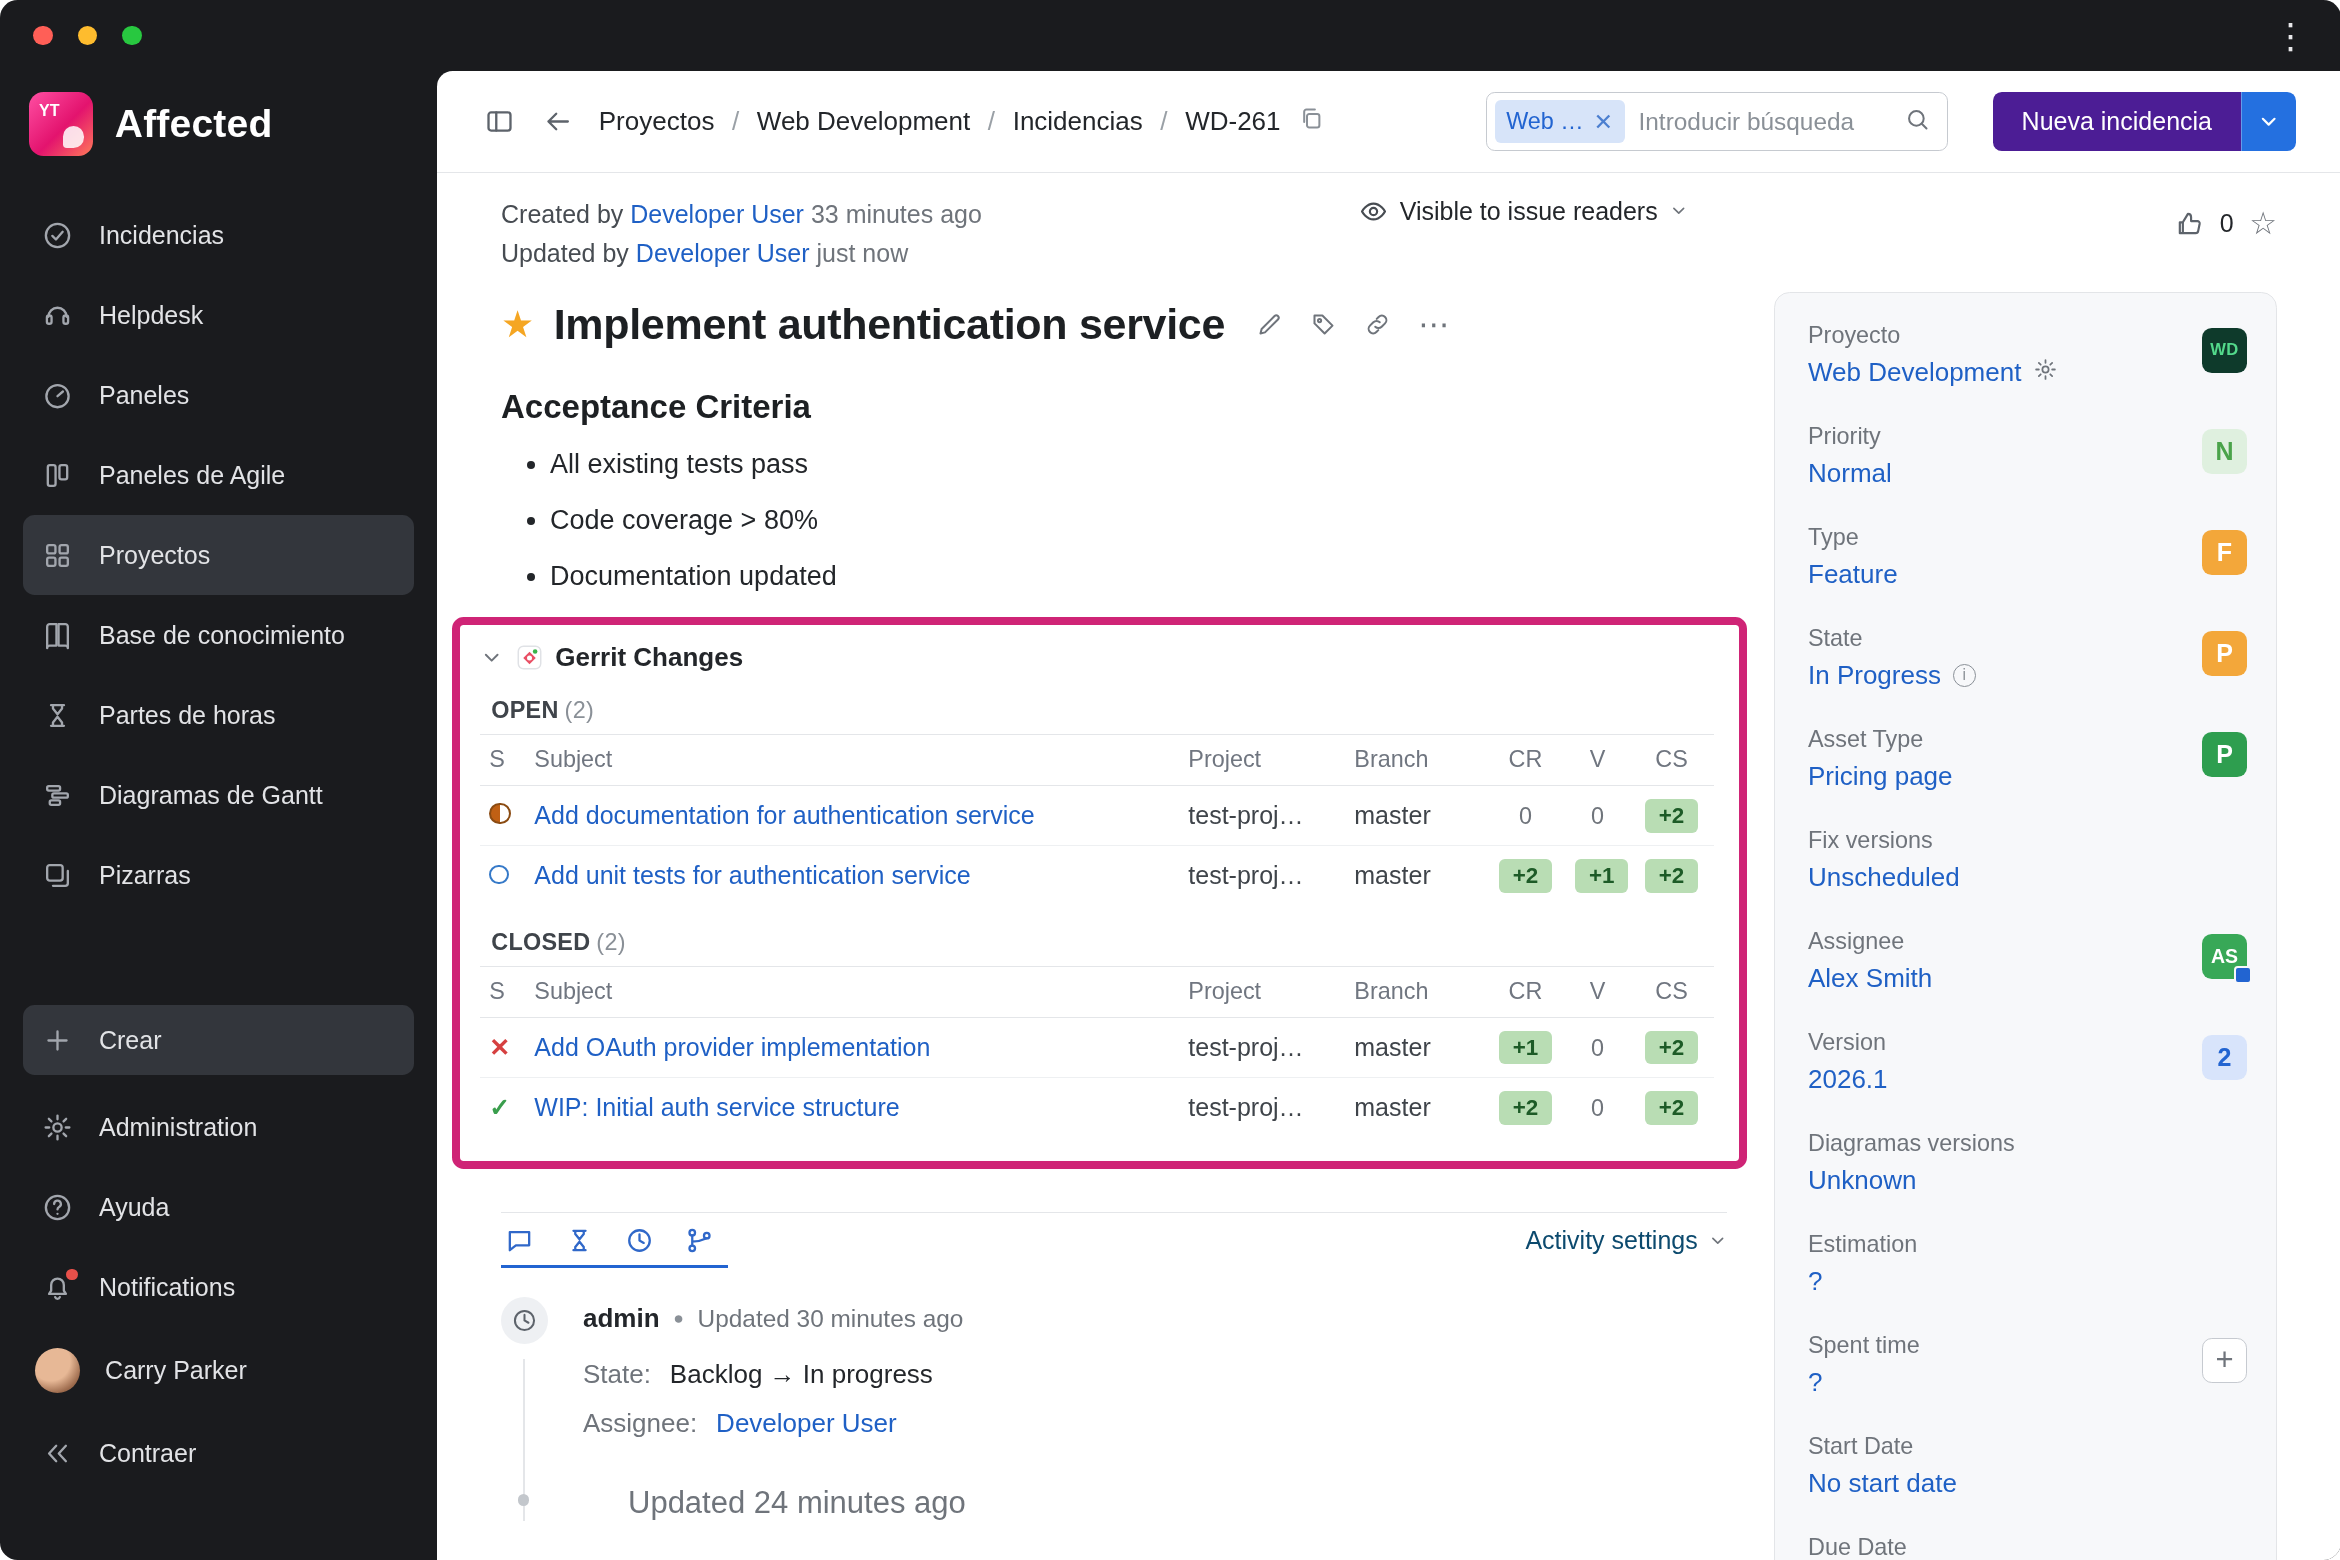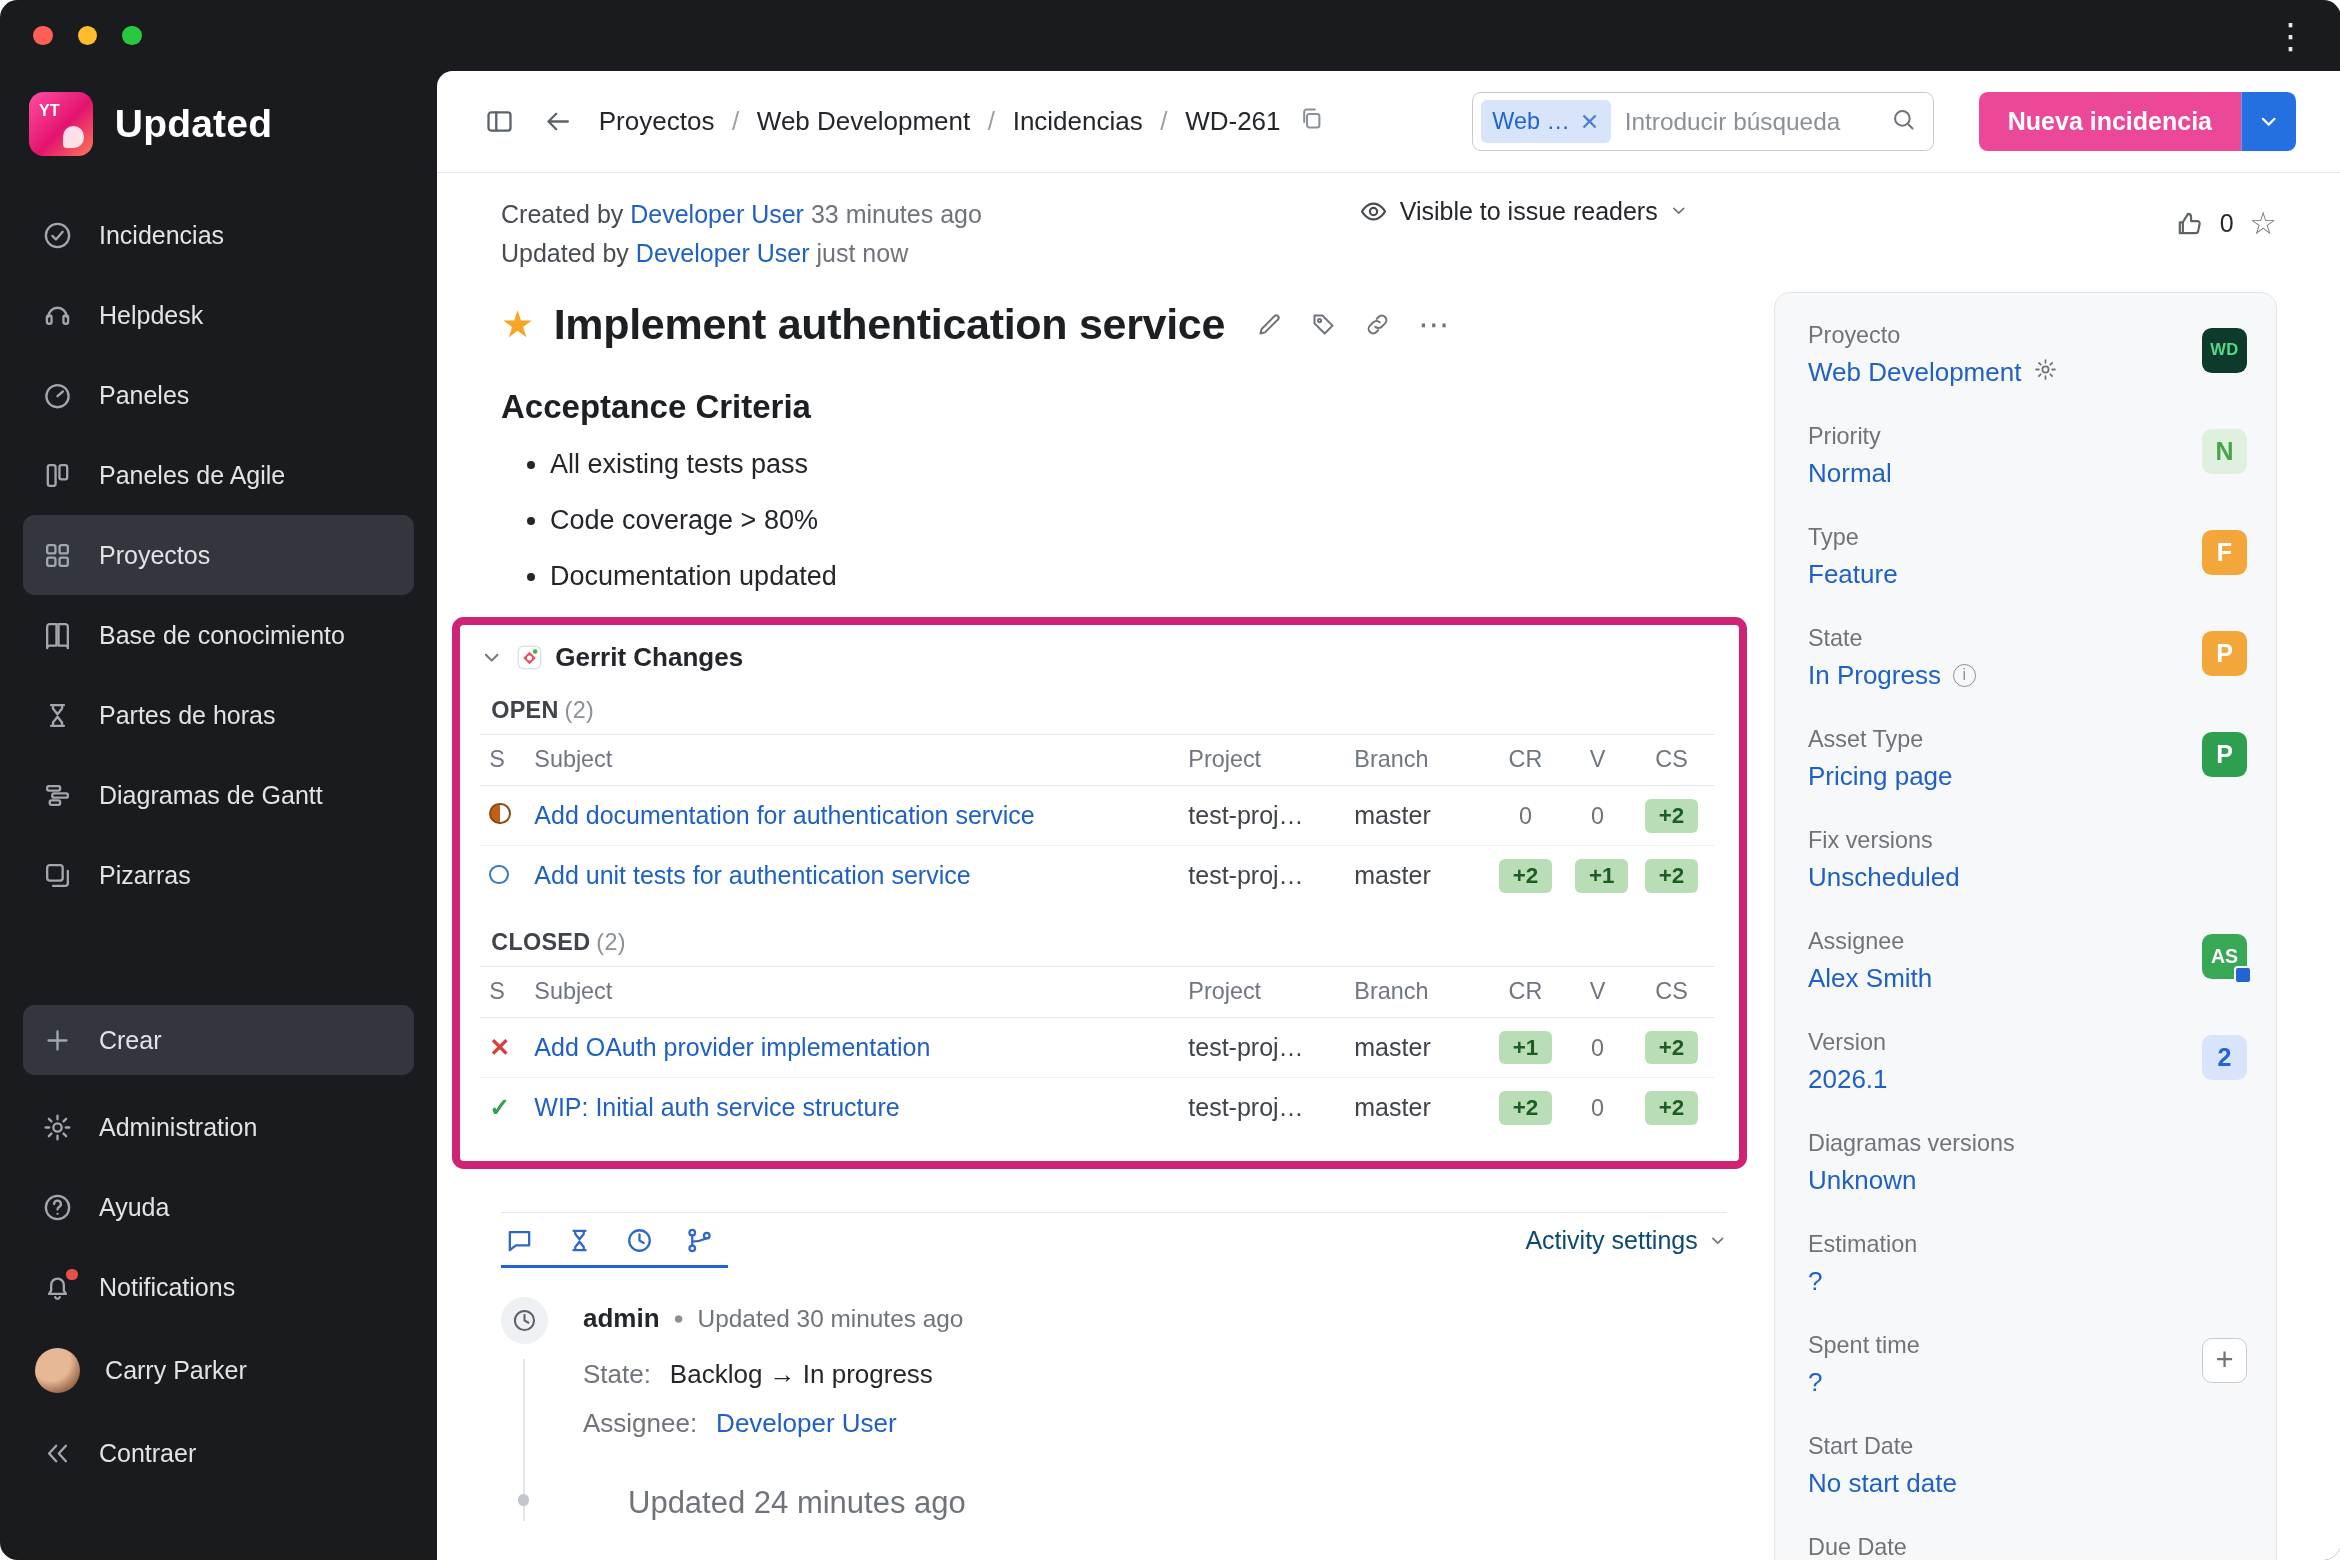--- a/index.html
+++ b/index.html
@@ -42,21 +42,21 @@
   .crumbs { display:flex; align-items:center; gap:17.6px; font-size:26px; color:#23262a; }
   .crumb { cursor:pointer; white-space:nowrap; }
   .crumb-sep { color:#9aa0a6; }
   .copy-ic svg { width:27px; height:27px; stroke:#8a9097; fill:none; stroke-width:1.8; stroke-linecap:round; stroke-linejoin:round; }
   .searchbox { margin-left:auto; width:462px; height:59px; border:1.5px solid #c6cad0; border-radius:8.8px; display:flex; align-items:center; padding:0 15.6px 0 7.8px; gap:13.7px; background:#fff; cursor:text; }
   .search-tag { background:#d7e4f9; color:#2264d1; border-radius:5.9px; height:43px; padding:0 11.7px; display:flex; align-items:center; gap:9.8px; font-size:23.4px; flex:none; }
   .tag-x { color:#4c7fd0; font-size:23.4px; cursor:pointer; }
   .search-ph { color:#8a9097; font-size:24.4px; flex:1; white-space:nowrap; overflow:hidden; }
   .search-ic svg { width:27px; height:27px; stroke:#6f747b; fill:none; stroke-width:1.8; stroke-linecap:round; }
   .newbtn { margin-left:21.5px; height:59px; display:flex; border-radius:8.8px; overflow:hidden; flex:none; cursor:pointer; }
-  .newbtn-main { background:#ec4899; color:#fff; font-size:25px; font-weight:700; display:flex; align-items:center; padding:8px 29px; }
+  .newbtn-main { background:#4c1d95; color:#fff; font-size:25px; font-weight:400; display:flex; align-items:center; padding:8px 29px; }
   .newbtn-chev { background:#2470e0; border-left:1px solid rgba(255,255,255,.3); width:55px; display:flex; align-items:center; justify-content:center; }
   .newbtn-chev svg { width:23.4px; height:23.4px; stroke:#fff; fill:none; stroke-width:2.2; stroke-linecap:round; stroke-linejoin:round; }
 
   .page-body { flex:1; padding:0 64px; overflow:hidden; }
   .meta-row { margin-top:21.5px; display:flex; align-items:flex-start; }
   .created-block { width:858px; font-size:25px; line-height:39px; color:#474c52; }
   .blue-link { color:#1f60c5; cursor:pointer;margin-top:24px; }
   .gray-txt { color:#6f747b; }
   .visibility { display:flex; align-items:center; gap:11.7px; font-size:25px; color:#23262a; margin-top:2px; cursor:pointer; }
   .visibility svg.eye { width:29px; height:29px; stroke:#474c52; fill:none; stroke-width:1.8; stroke-linecap:round; stroke-linejoin:round; }
@@ -155,21 +155,21 @@
       <span class="tl green"></span>
     </div>
     <span class="kebab">⋮</span>
   </div>
 
   <aside class="sidebar">
     <div class="logo-row">
       <span class="logo-mark">
           <span>YT</span>
         </span>
-      <span class="logo-word">Updated</span>
+      <span class="logo-word">Affected</span>
     </div>
 
     <nav class="nav">
       <div class="nav-item">
         <span class="nav-ic">
             <svg viewBox="0 0 24 24">
               <circle cx="12" cy="12" r="9"></circle>
               <path d="M8 12.3l2.8 2.8 5.2-6"></path>
             </svg>
           </span>

